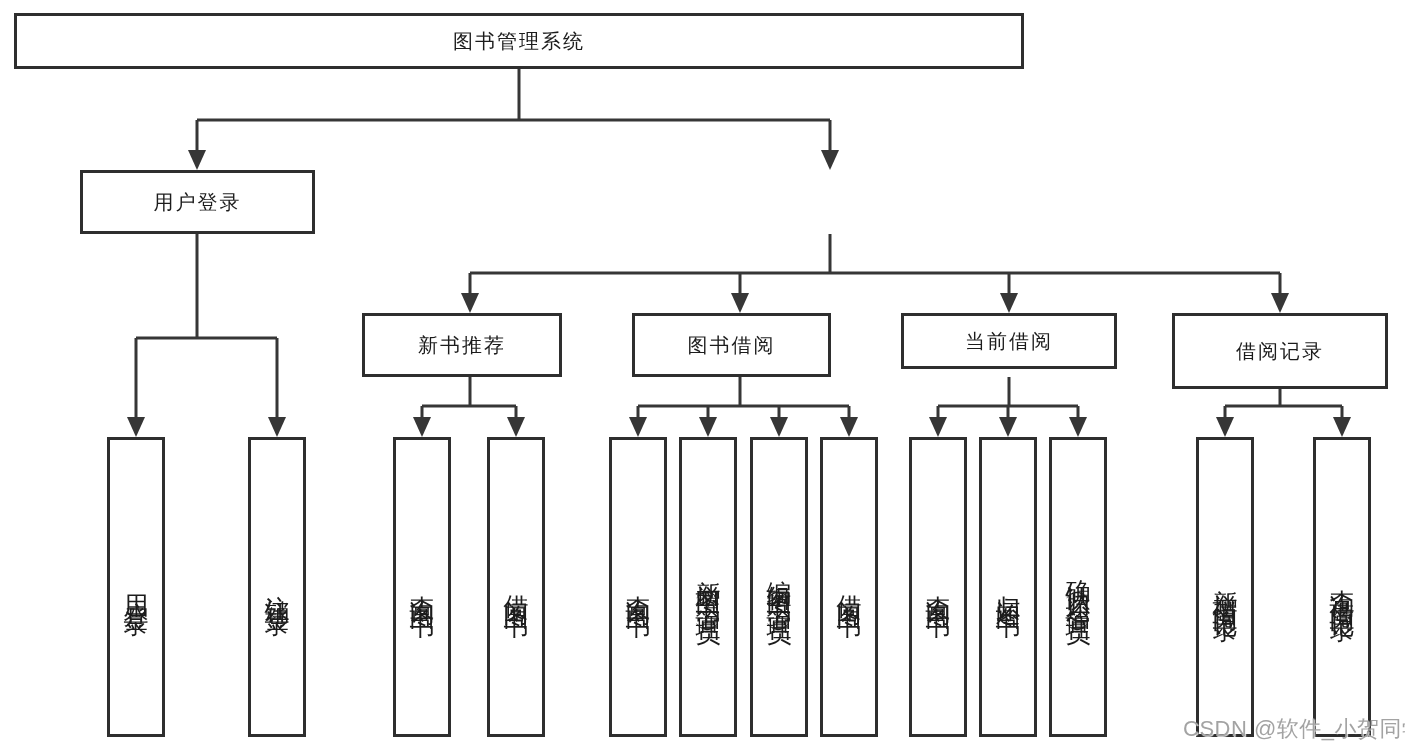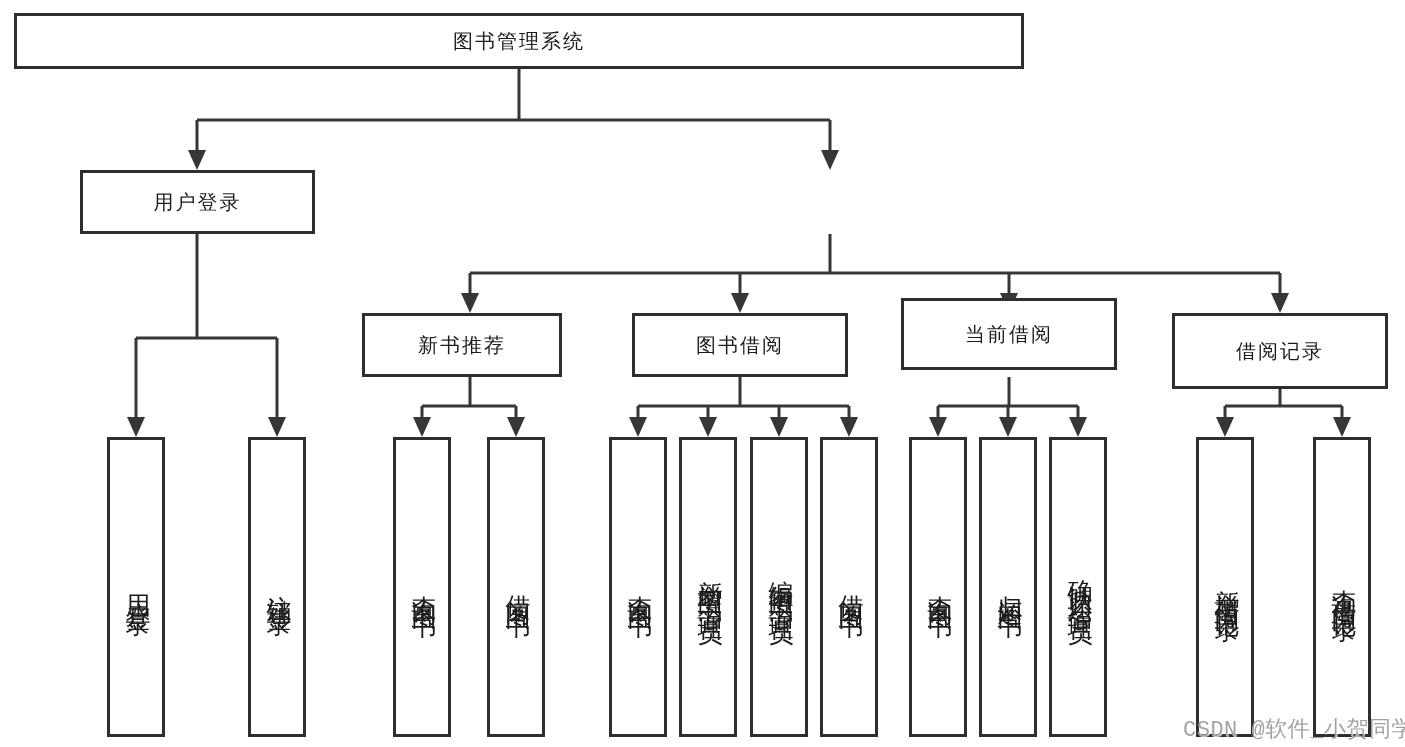--- a/index.html
+++ b/index.html
@@ -1,18 +1,18 @@
 <!DOCTYPE html>
 <html><head>
 <meta charset="utf-8">
 <style>
   html,body{margin:0;padding:0;background:#ffffff;}
   .canvas{
     position:relative;width:1405px;height:747px;background:#ffffff;overflow:hidden;
-    font-family:Liberation Mono, monospace;color:#1f1f1f;
+    font-family:Liberation Sans, sans-serif;color:#1f1f1f;
   }
   .connectors{position:absolute;left:0;top:0;z-index:1;}
   .node{
     position:absolute;z-index:2;background:#ffffff;border:3px solid #2e2e2e;
     display:flex;align-items:center;justify-content:center;box-sizing:border-box;
   }
   .node .lbl{font-size:20px;letter-spacing:2px;color:#1c1c1c;white-space:nowrap;}
   .leaf{border-width:3px;}
   .leaf .lbl{
     writing-mode:vertical-rl;text-orientation:mixed;
@@ -74,24 +74,24 @@
     <span class="lbl">图书管理系统</span>
   </div>
 
   <div class="node" style="left:80px;top:170px;width:235px;height:64px">
     <span class="lbl">用户登录</span>
   </div>
 
   <div class="node" style="left:362px;top:313px;width:200px;height:64px">
     <span class="lbl">新书推荐</span>
   </div>
-  <div class="node" style="left:632px;top:313px;width:216px;height:64px">
+  <div class="node" style="left:632px;top:313px;width:199px;height:64px">
     <span class="lbl">图书借阅</span>
   </div>
-  <div class="node" style="left:901px;top:298px;width:216px;height:72px">
+  <div class="node" style="left:901px;top:313px;width:216px;height:56px">
     <span class="lbl">当前借阅</span>
   </div>
   <div class="node" style="left:1172px;top:313px;width:216px;height:76px">
     <span class="lbl">借阅记录</span>
   </div>
 
   <div class="node leaf" style="left:107px;top:437px;width:58px;height:300px">
     <span class="lbl">用户登录</span>
   </div>
   <div class="node leaf" style="left:248px;top:437px;width:58px;height:300px">

